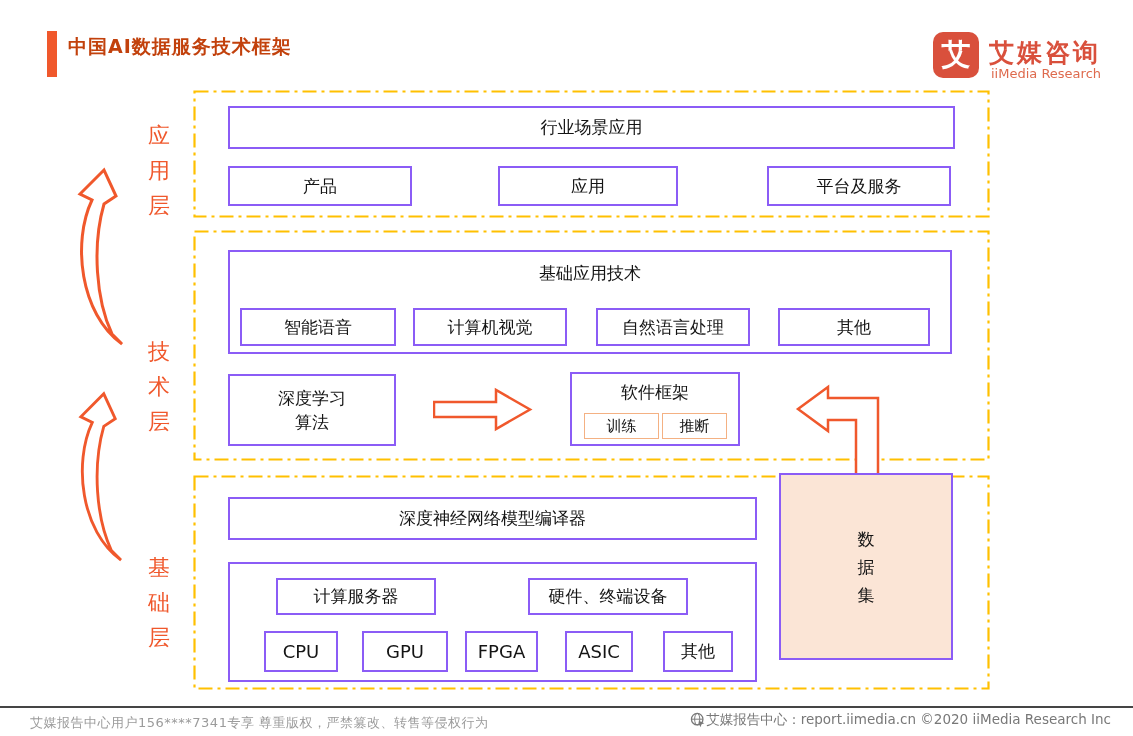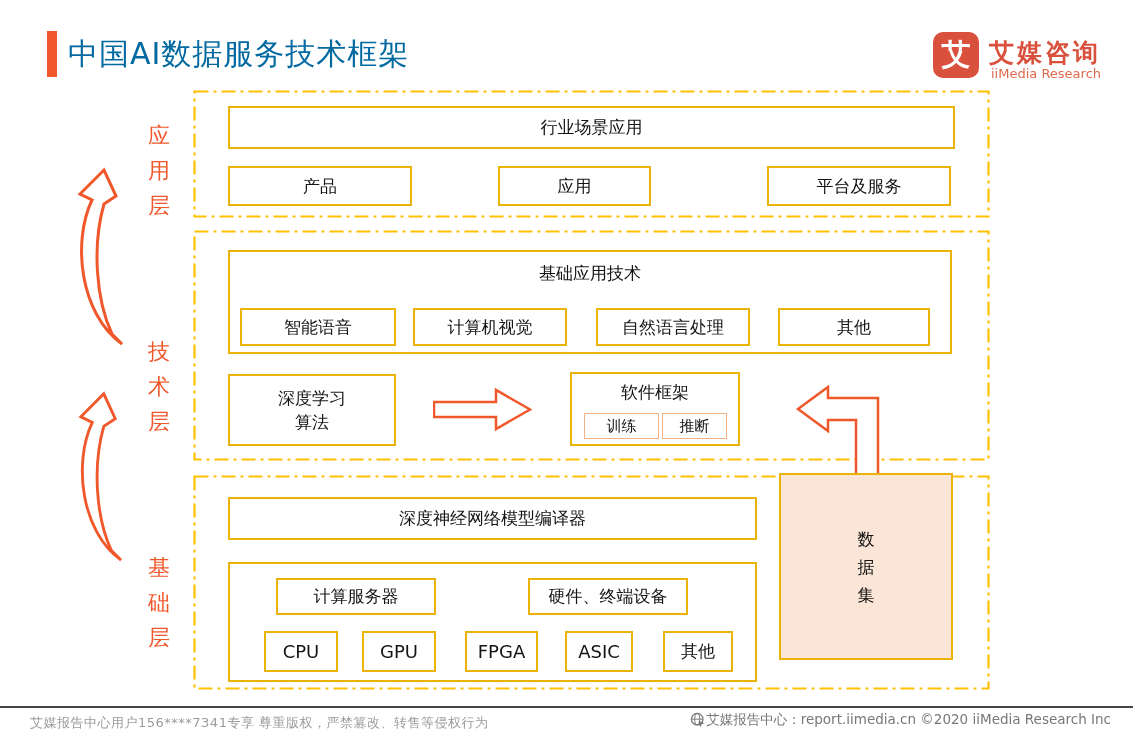--- a/index.html
+++ b/index.html
@@ -6,35 +6,35 @@
   html,body{margin:0;padding:0;}
   body{
     width:1133px;height:736px;position:relative;overflow:hidden;
     background:#ffffff;
     font-family:"DejaVu Sans","Liberation Sans",sans-serif;
     color:#111;
   }
   .abs{position:absolute;}
   
   .accent-bar{left:47px;top:31px;width:10px;height:46px;background:#F0582C;}
-  .page-title{left:68px;top:34px;font-size:30px;font-weight:normal;color:#0369a1;letter-spacing:1px;}
+  .page-title{left:68px;top:34px;font-size:19px;font-weight:bold;color:#c2410c;letter-spacing:1px;}
   .logo-mark{left:933px;top:32px;width:46px;height:46px;background:#D9503C;border-radius:10px;
     display:flex;align-items:center;justify-content:center;color:#fff;font-size:29px;font-weight:bold;}
   .logo-cn{left:989px;top:36px;font-size:25px;font-weight:bold;color:#D9503C;letter-spacing:3px;}
   .logo-en{left:991px;top:66px;font-size:13px;color:#DE6A4D;}
   
   .layer-label{width:26px;text-align:center;font-size:22px;line-height:35px;color:#F0582C;
     word-break:break-all;font-weight:500;}
   .lbl-app{left:146px;top:118px;}
   .lbl-tech{left:146px;top:334px;}
   .lbl-found{left:146px;top:550px;}
   
   .sec-svg{display:block;}
   
-  .box{position:absolute;box-sizing:border-box;border:2px solid #eab308;background:#fff;
+  .box{position:absolute;box-sizing:border-box;border:2px solid #8b5cf6;background:#fff;
     display:flex;align-items:center;justify-content:center;text-align:center;
     font-size:17px;color:#141414;}
   .box.container{justify-content:flex-start;align-items:flex-start;}
   .ctr-title{position:absolute;text-align:center;font-size:17px;color:#141414;}
   .subbox{position:absolute;box-sizing:border-box;border:1.5px solid #F4B183;background:#fff;
     display:flex;align-items:center;justify-content:center;font-size:15px;color:#141414;}
   .chip{font-size:18px;}
   .two-line{line-height:24px;}
   .dataset{background:#FBE5D6;}
   .v-text{width:22px;text-align:center;font-size:17px;line-height:28px;word-break:break-all;}
@@ -70,21 +70,21 @@
 </svg>
 <svg class="abs sec-svg" style="left:193px;top:230px;" width="797" height="231">
   <rect x="1.5" y="1.5" width="794" height="228" fill="none" stroke="#FFC000" stroke-width="2.2" stroke-dasharray="14 5 3 5"></rect>
 </svg>
 <svg class="abs sec-svg" style="left:193px;top:475px;" width="797" height="215">
   <rect x="1.5" y="1.5" width="794" height="212" fill="none" stroke="#FFC000" stroke-width="2.2" stroke-dasharray="14 5 3 5"></rect>
 </svg>
 
 <div class="box" style="left:228px;top:106px;width:727px;height:43px;">行业场景应用</div>
 <div class="box" style="left:228px;top:166px;width:184px;height:40px;">产品</div>
-<div class="box" style="left:498px;top:166px;width:153px;height:40px;">应用</div>
+<div class="box" style="left:498px;top:166px;width:180px;height:40px;">应用</div>
 <div class="box" style="left:767px;top:166px;width:184px;height:40px;">平台及服务</div>
 
 <div class="box container" style="left:228px;top:250px;width:724px;height:104px;"></div>
 <div class="ctr-title" style="left:228px;top:262px;width:724px;">基础应用技术</div>
 <div class="box" style="left:240px;top:308px;width:156px;height:38px;">智能语音</div>
 <div class="box" style="left:413px;top:308px;width:154px;height:38px;">计算机视觉</div>
 <div class="box" style="left:596px;top:308px;width:154px;height:38px;">自然语言处理</div>
 <div class="box" style="left:778px;top:308px;width:152px;height:38px;">其他</div>
 
 <div class="box two-line" style="left:228px;top:374px;width:168px;height:72px;">
@@ -103,21 +103,21 @@
 <svg class="abs" style="left:790px;top:382px;" width="96" height="118" viewBox="0 0 96 118">
   <polygon points="8,27 38,5 38,16 88,16 88,116 66,116 66,38 38,38 38,49" fill="#ffffff" stroke="#F0582C" stroke-width="2.5" stroke-linejoin="miter"></polygon>
 </svg>
 
 <div class="box" style="left:228px;top:497px;width:529px;height:43px;">深度神经网络模型编译器</div>
 
 <div class="box container" style="left:228px;top:562px;width:529px;height:120px;"></div>
 <div class="box" style="left:276px;top:578px;width:160px;height:37px;">计算服务器</div>
 <div class="box" style="left:528px;top:578px;width:160px;height:37px;">硬件、终端设备</div>
 <div class="box chip" style="left:264px;top:631px;width:74px;height:41px;">CPU</div>
-<div class="box chip" style="left:362px;top:631px;width:74px;height:41px;">GPU</div>
+<div class="box chip" style="left:362px;top:631px;width:86px;height:41px;">GPU</div>
 <div class="box chip" style="left:465px;top:631px;width:73px;height:41px;">FPGA</div>
 <div class="box chip" style="left:565px;top:631px;width:68px;height:41px;">ASIC</div>
 <div class="box" style="left:663px;top:631px;width:70px;height:41px;">其他</div>
 
 <div class="box dataset" style="left:779px;top:473px;width:174px;height:187px;">
   <div class="v-text">数据集</div>
 </div>
 
 <div class="abs footer-rule"></div>
 <div class="abs footer-left">艾媒报告中心用户156****7341专享 尊重版权，严禁篡改、转售等侵权行为</div>

